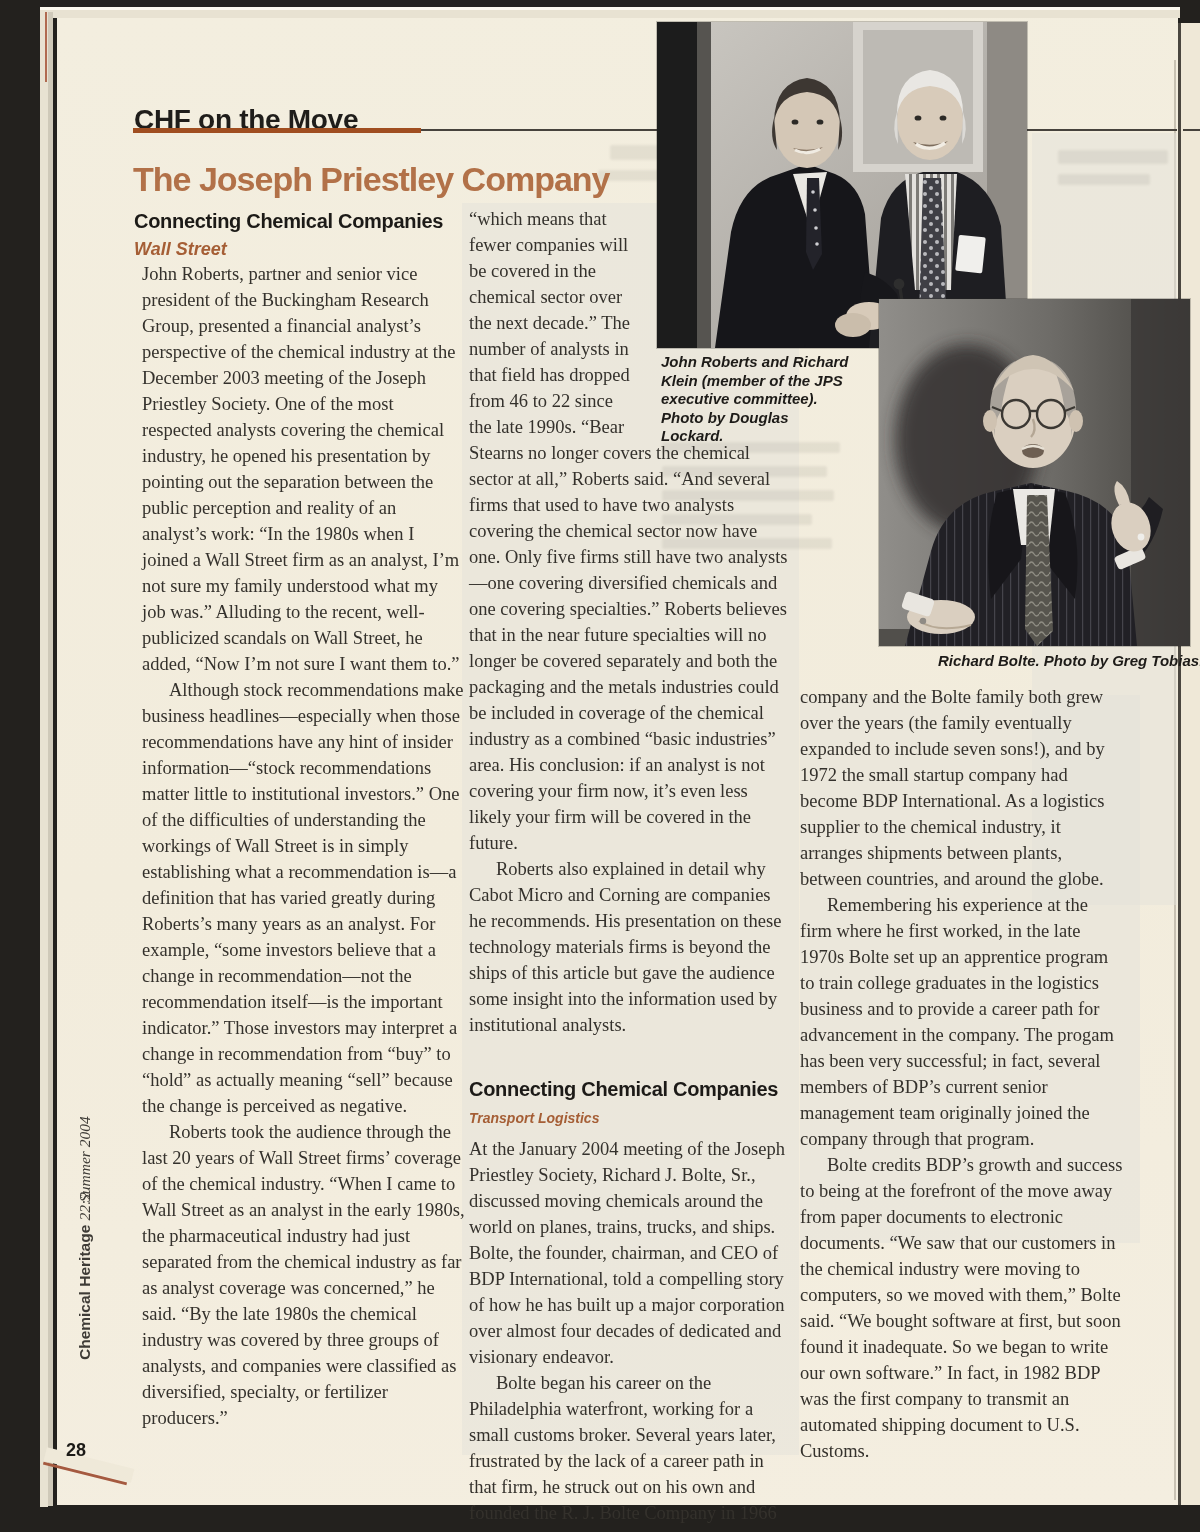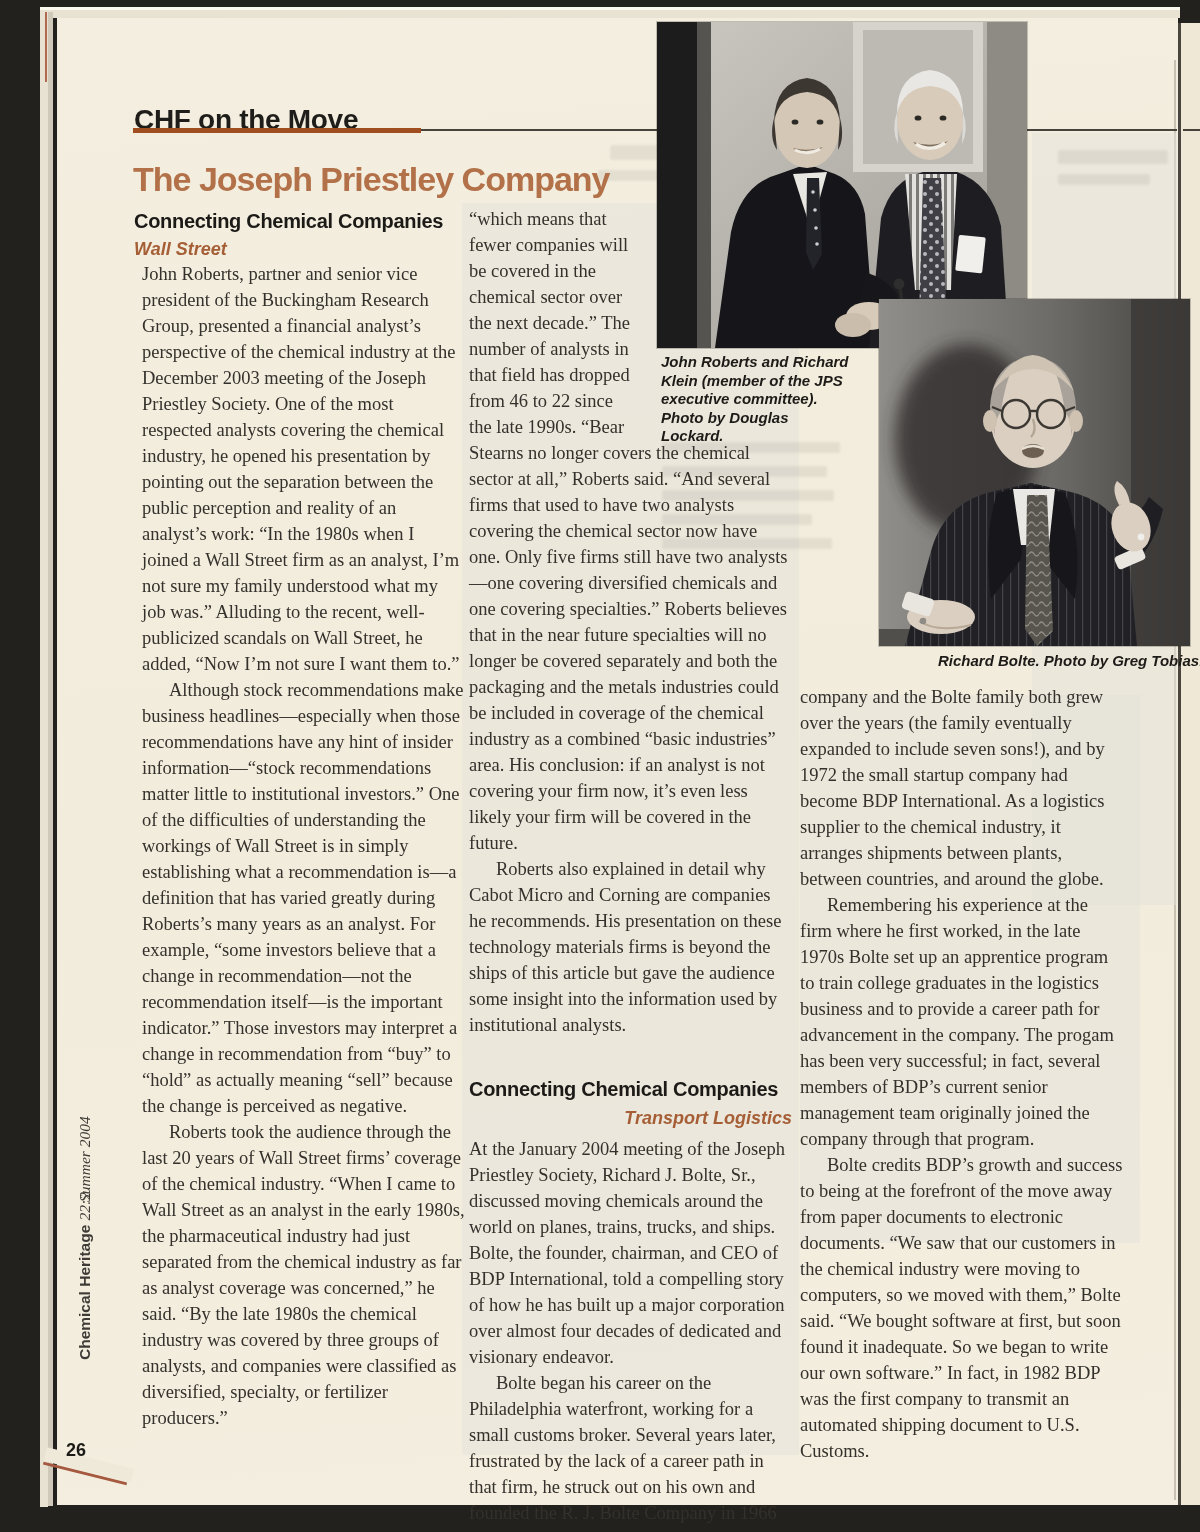--- a/index.html
+++ b/index.html
@@ -66,22 +66,22 @@
   .col p.ind{text-indent:27px;}
   .col1{left:142px;top:261px;height:1200px;}
   .col2{left:469px;top:206px;height:1252px;}
   .col3{left:800px;top:684px;height:780px;}
   .photo-spacer{float:right;width:152px;height:222px;}
   .h2in{
     font-family:"Liberation Sans",sans-serif;font-weight:bold;font-size:20px;
     letter-spacing:-.3px;color:#1c1a17;margin:38px 0 3px 0;
   }
   .h3in{
-    font-family:"Liberation Sans",sans-serif;font-weight:bold;font-style:italic;font-size:18px;
-    color:#a55e35;margin:0 0 5px 0;text-align:right;
+    font-family:"Liberation Sans",sans-serif;font-weight:bold;font-style:italic;font-size:14px;
+    color:#a55e35;margin:0 0 5px 0;
   }
   
   .photo{position:absolute;box-shadow:0 0 0 1px rgba(40,38,34,.25);}
   .photo1{left:657px;top:22px;width:370px;height:326px;z-index:3;}
   .photo2{left:879px;top:299px;width:311px;height:347px;z-index:4;}
   .caption{
     position:absolute;font-family:"Liberation Sans",sans-serif;
     font-weight:bold;font-style:italic;font-size:15px;line-height:18.5px;color:#1d1b18;
   }
   .cap1{left:661px;top:353px;width:190px;}
@@ -285,13 +285,13 @@
   <rect x="24" y="296" width="30" height="18" rx="4" fill="#e9e6e0" transform="rotate(18 39 305)"></rect>
   <circle cx="44" cy="322" r="3.2" fill="#8f8b85"></circle>
 </svg>
 </div>
 
 <div class="caption cap1">John Roberts and Richard Klein (member of the JPS executive committee). Photo by Douglas Lockard.</div>
 <div class="caption cap2">Richard Bolte. Photo by Greg Tobias.</div>
 
 <div class="spine spine-season">Summer 2004</div>
 <div class="spine spine-journal"><span>Chemical Heritage</span>&nbsp;<span class="spine-issue">22:2</span></div>
-<div class="folio">26</div>
+<div class="folio">28</div>
 
 </body></html>

